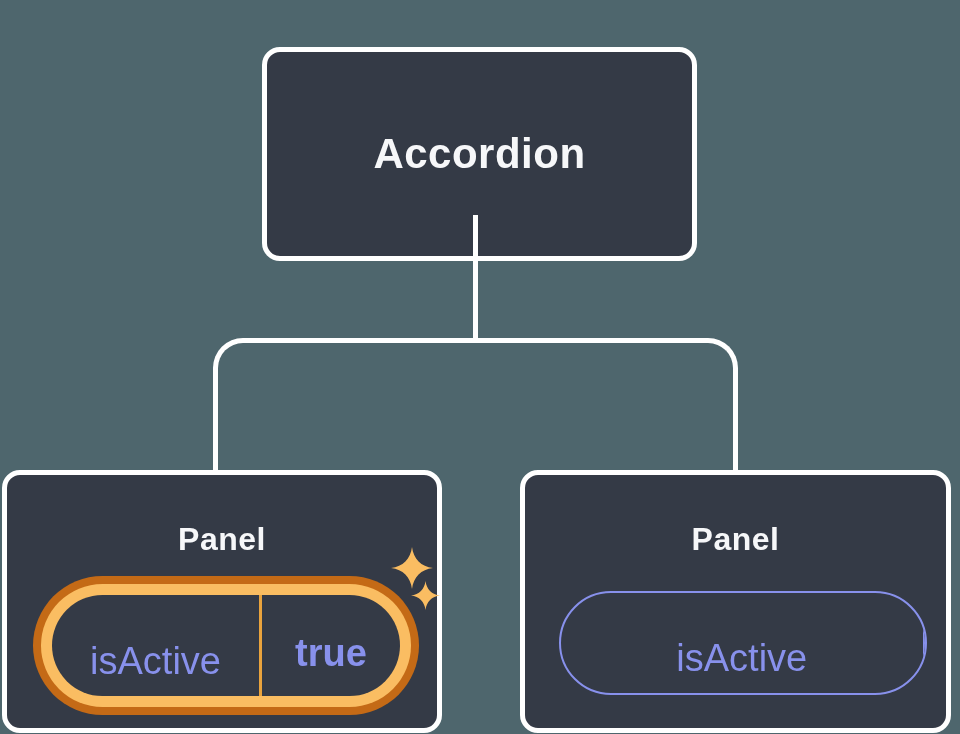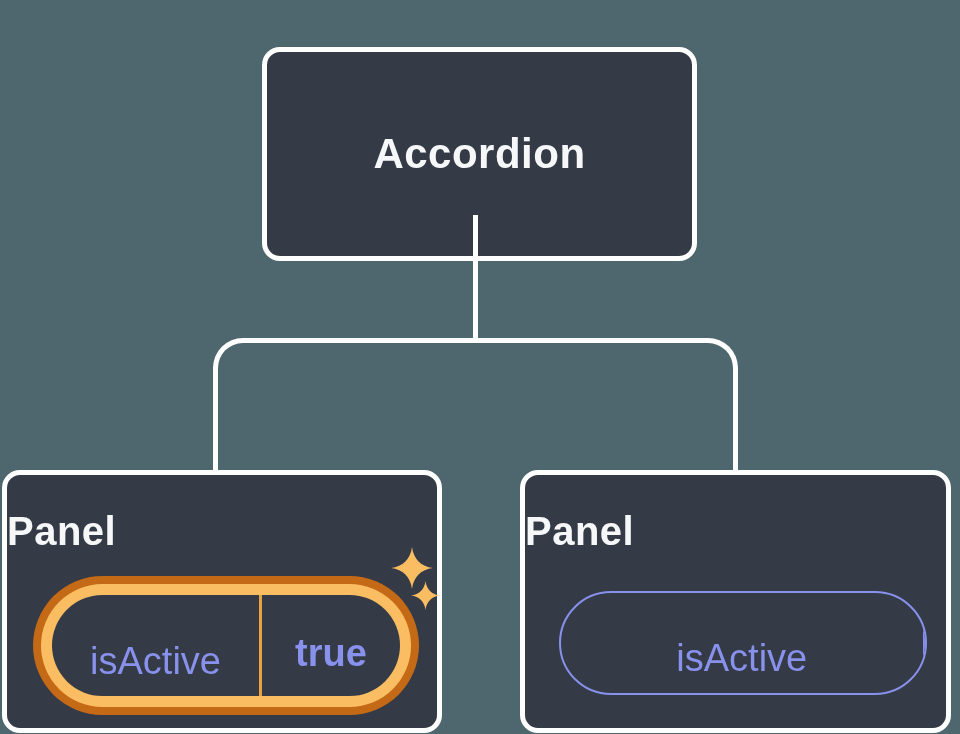--- a/index.html
+++ b/index.html
@@ -30,23 +30,24 @@
     color: var(--text-primary, #F6F7F9);
     font-size: 42px;
     font-weight: 600;
     letter-spacing: 0.5px;
   }
   .panel-left  { left: 2px;   top: 470px; width: 440px; height: 263px; }
   .panel-right { left: 520px; top: 470px; width: 431px; height: 263px; }
 
   .panel-title {
     position: absolute;
-    left: 0; right: 0; top: 34px;
+    left: 0; right: 0; top: 46px;
+    text-align: center;
     color: var(--text-primary, #F6F7F9);
-    font-size: 40px;
+    font-size: 32px;
     font-weight: 600;
     letter-spacing: 0.5px;
   }
 
   
   .stem {
     position: absolute;
     left: 473px; top: 215px;
     width: 5px; height: 128px;
     background: var(--connector, #fff);

